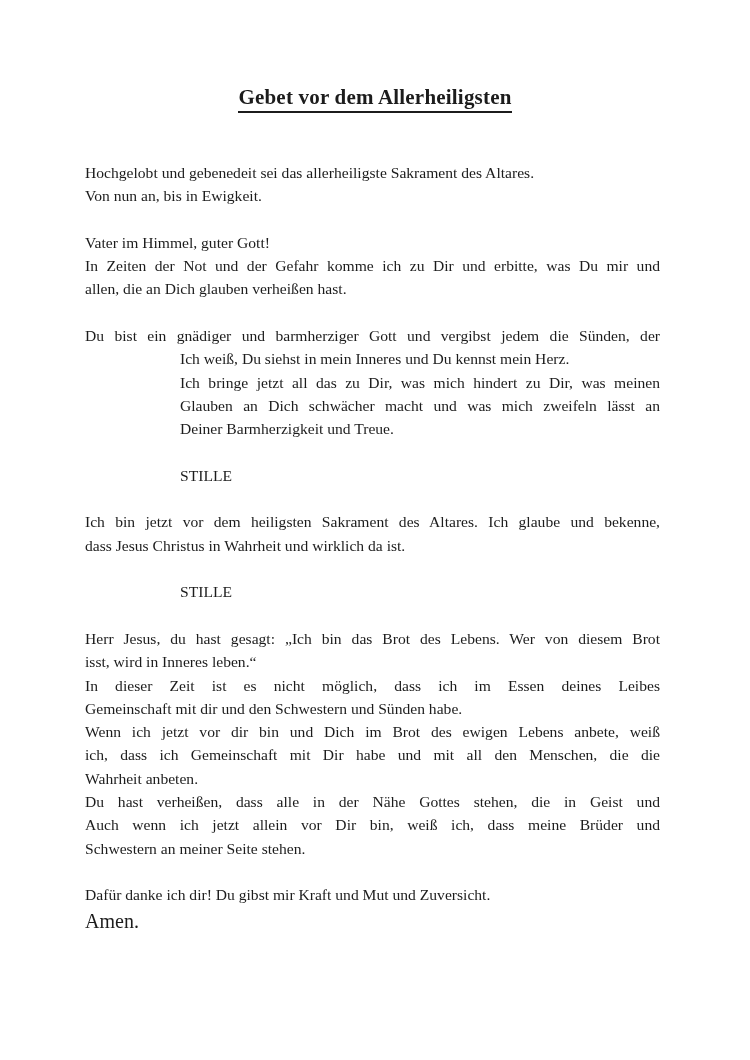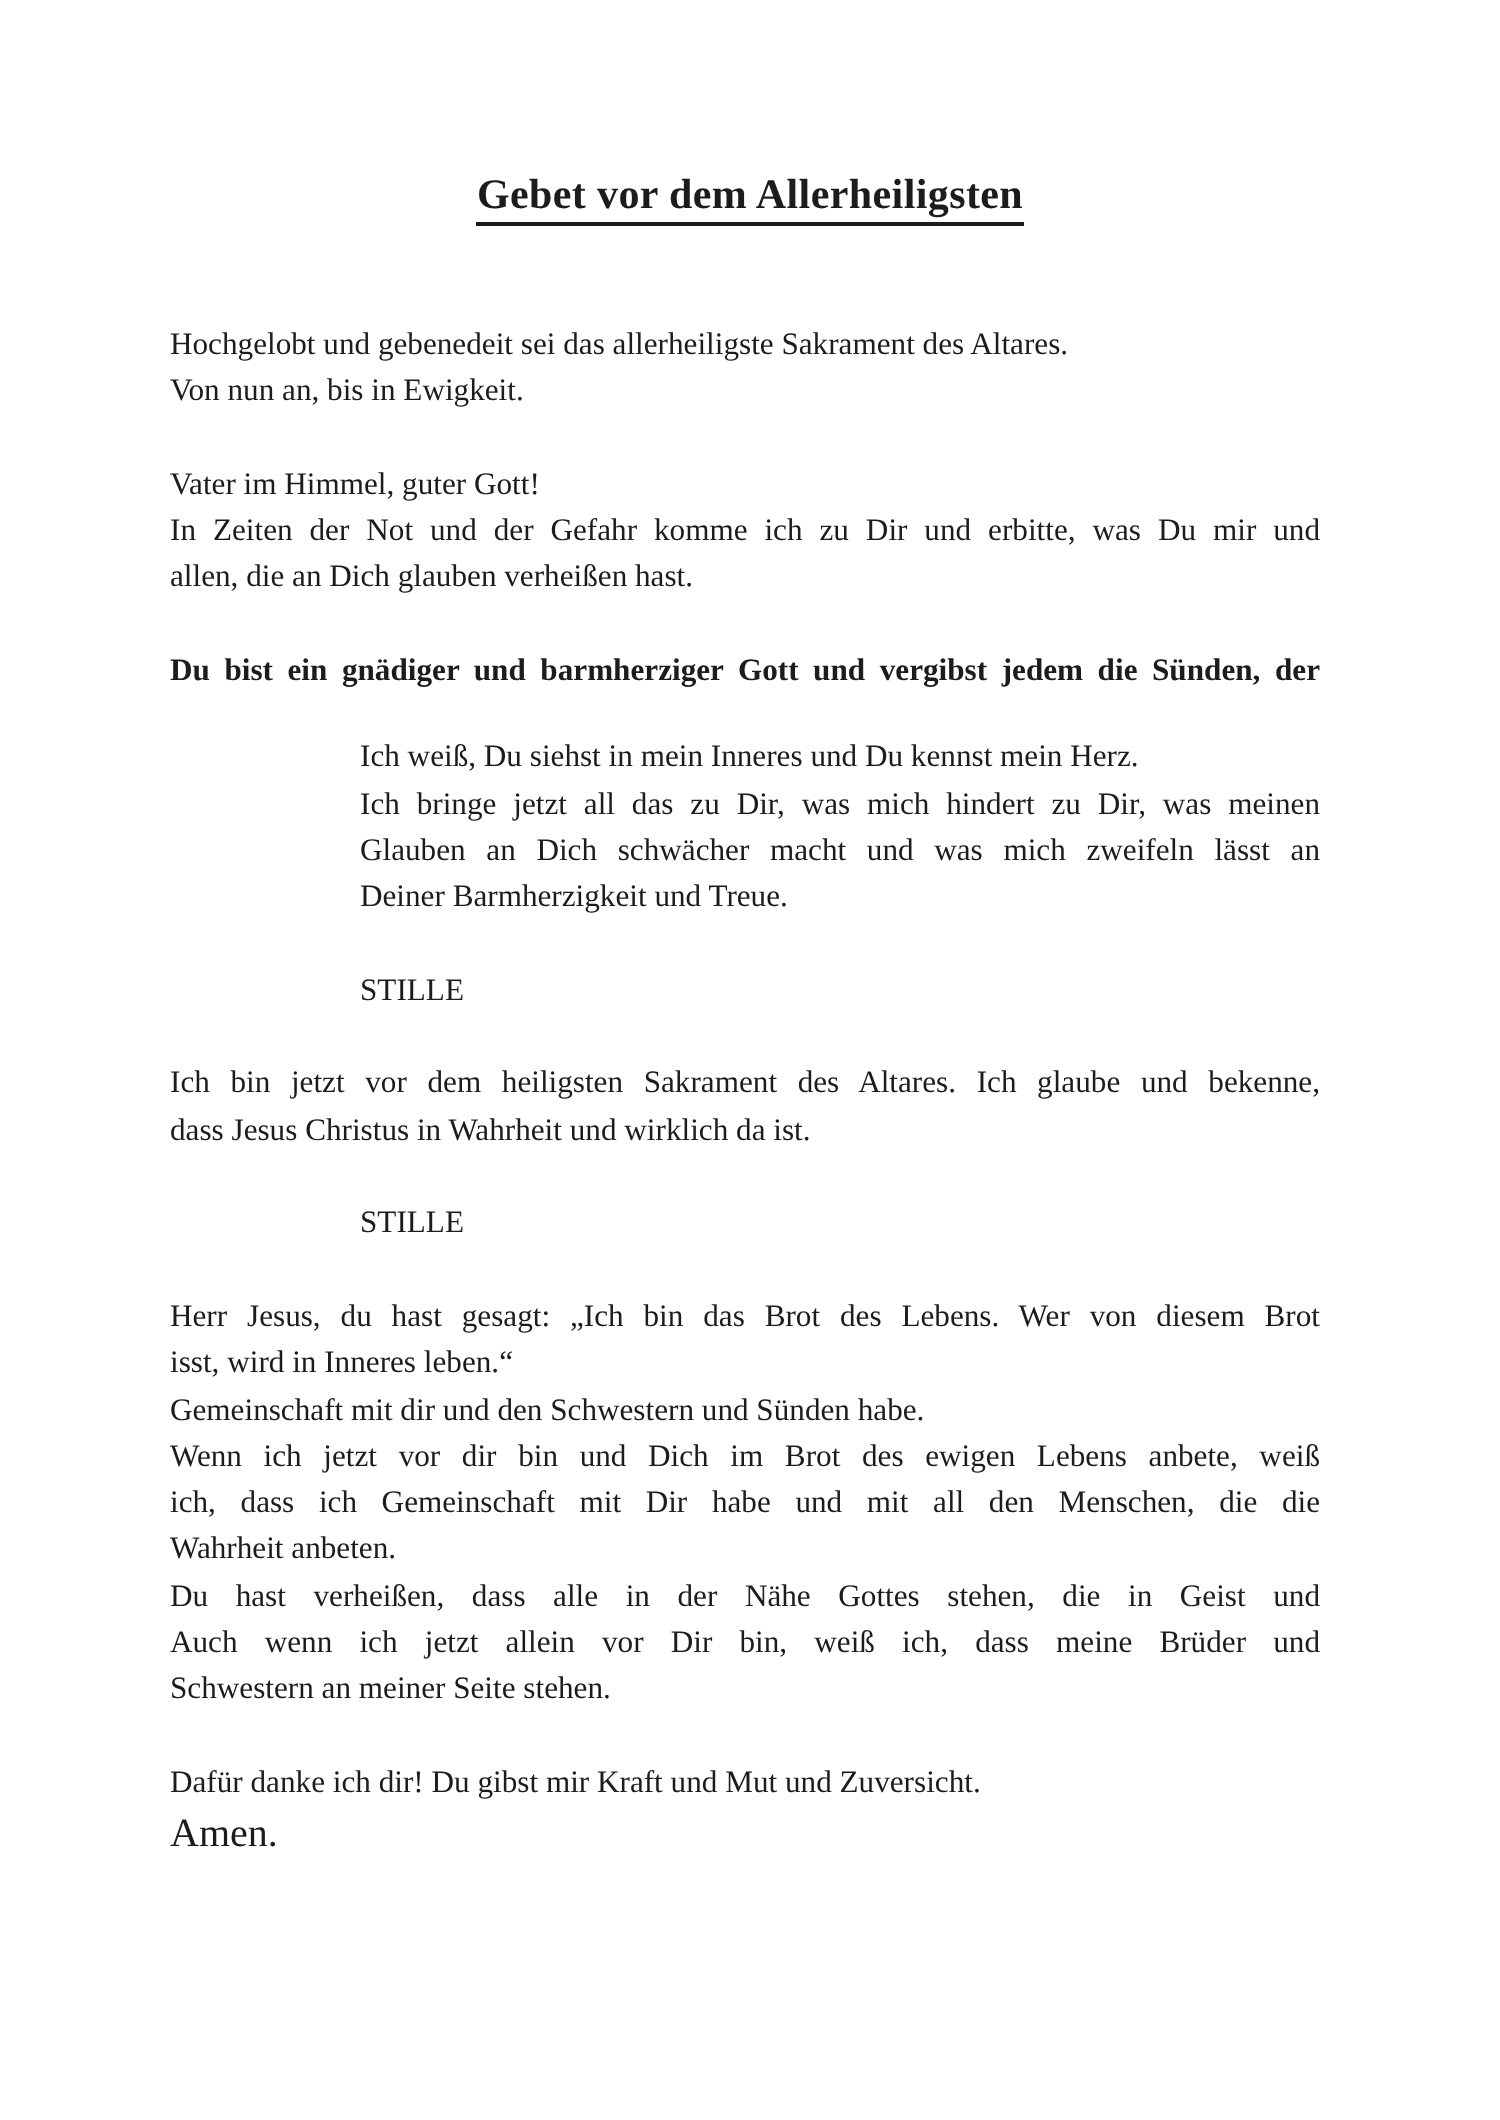--- a/index.html
+++ b/index.html
@@ -23,28 +23,28 @@
   .title-text {
     border-bottom: 2.5px solid #1c1c1c;
     padding-bottom: 2px;
   }
   .content {
     margin: 50px 90px 0 85px; 
     font-size: 15.6px;
     line-height: 23.3px;
   }
   .block { margin: 0 0 23.3px 0; }
-  .block.tight { margin-bottom: 0; font-weight: bold; }
+  .block.tight { margin-bottom: 0; }
   .line {
     text-align: justify;
     text-align-last: left;
     white-space: normal;
   }
   .line.full { text-align-last: justify; }
-  .indent { margin-left: 95px; margin-top: 20px; } 
+  .indent { margin-left: 95px; } 
   .amen {
     font-size: 20px;
     line-height: 29px;
   }
 </style>
 </head>
 <body>
 
 <div class="page">
 
@@ -83,20 +83,21 @@
       <div class="line">dass Jesus Christus in Wahrheit und wirklich da ist.</div>
     </div>
 
     <div class="block indent">
       <div class="line">STILLE</div>
     </div>
 
     <div class="block">
       <div class="line full">Herr Jesus, du hast gesagt: „Ich bin das Brot des Lebens. Wer von diesem Brot</div>
       <div class="line">isst, wird in Inneres leben.“</div>
+      <div class="line full">In dieser Zeit ist es nicht möglich, dass ich im Essen deines Leibes</div>
       <div class="line">Gemeinschaft mit dir und den Schwestern und Sünden habe.</div>
       <div class="line full">Wenn ich jetzt vor dir bin und Dich im Brot des ewigen Lebens anbete, weiß</div>
       <div class="line full">ich, dass ich Gemeinschaft mit Dir habe und mit all den Menschen, die die</div>
       <div class="line">Wahrheit anbeten.</div>
       <div class="line full">Du hast verheißen, dass alle in der Nähe Gottes stehen, die in Geist und</div>
       <div class="line full">Auch wenn ich jetzt allein vor Dir bin, weiß ich, dass meine Brüder und</div>
       <div class="line">Schwestern an meiner Seite stehen.</div>
     </div>
 
     <div class="block">

